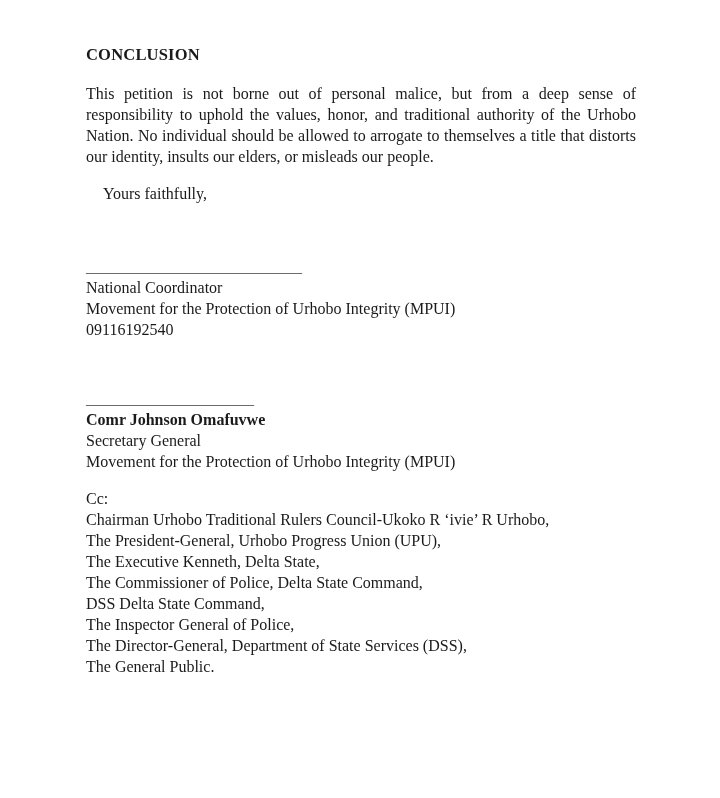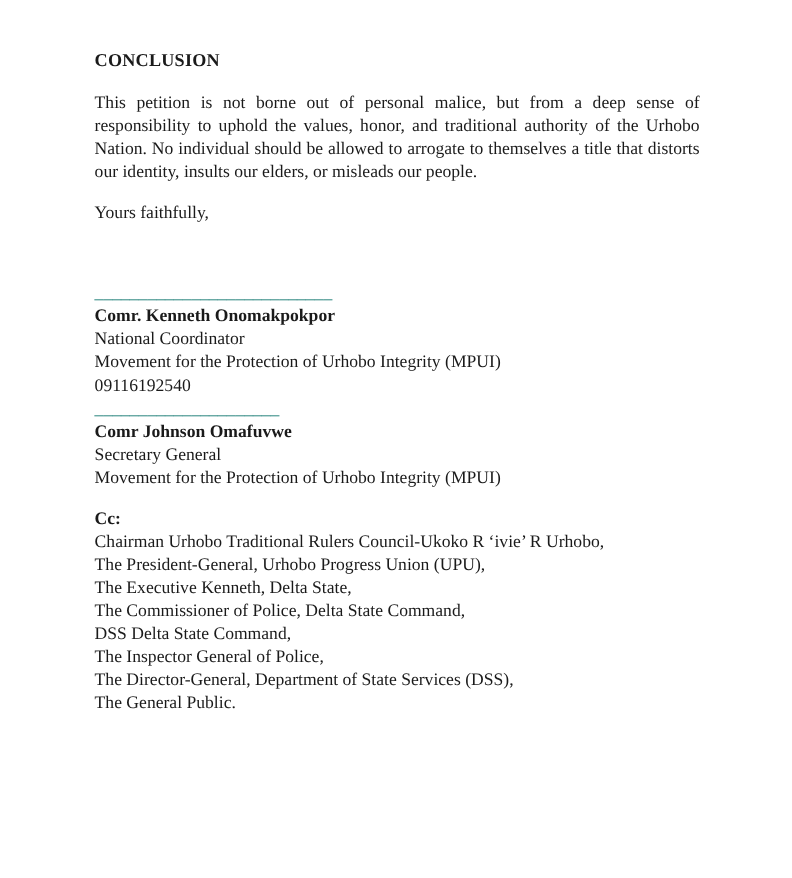--- a/index.html
+++ b/index.html
@@ -23,48 +23,48 @@
     font-weight: bold;
     letter-spacing: 0.2px;
     margin-bottom: 18px;
   }
   .body-par {
     text-align: justify;
     margin-bottom: 16px;
   }
   .closing {
     margin-bottom: 0;
+    margin-left: 17px;
   }
   .sig-block-1 { margin-top: 52px; }
-  .sig-block-2 { }
+  .sig-block-2 { margin-top: 48px; }
   .sig-line {
     letter-spacing: 0;
     white-space: pre;
-    color: #0f766e;
+    color: #be185d;
   }
   .sig-name { font-weight: bold; }
   .cc-block { margin-top: 16px; }
-  .cc-label { font-weight: bold; }
+  .cc-label { font-weight: normal; }
 </style>
 </head>
 <body>
 
 <div class="page">
   <div class="content">
 
     <h1 class="heading">CONCLUSION</h1>
 
     <p class="body-par">This petition is not borne out of personal malice, but from a deep sense of responsibility to uphold the values, honor, and traditional authority of the Urhobo Nation. No individual should be allowed to arrogate to themselves a title that distorts our identity, insults our elders, or misleads our people.</p>
 
 
     <p class="closing">Yours faithfully,</p>
 
     <div class="sig-block-1">
       <div class="sig-line">___________________________</div>
-      <div class="sig-name">Comr. Kenneth Onomakpokpor</div>
       <div class="sig-role">National Coordinator</div>
       <div class="sig-org">Movement for the Protection of Urhobo Integrity (MPUI)</div>
       <div class="sig-phone">09116192540</div>
     </div>
 
     <div class="sig-block-2">
       <div class="sig-line">_____________________</div>
       <div class="sig-name">Comr Johnson Omafuvwe</div>
       <div class="sig-role">Secretary General</div>
       <div class="sig-org">Movement for the Protection of Urhobo Integrity (MPUI)</div>

